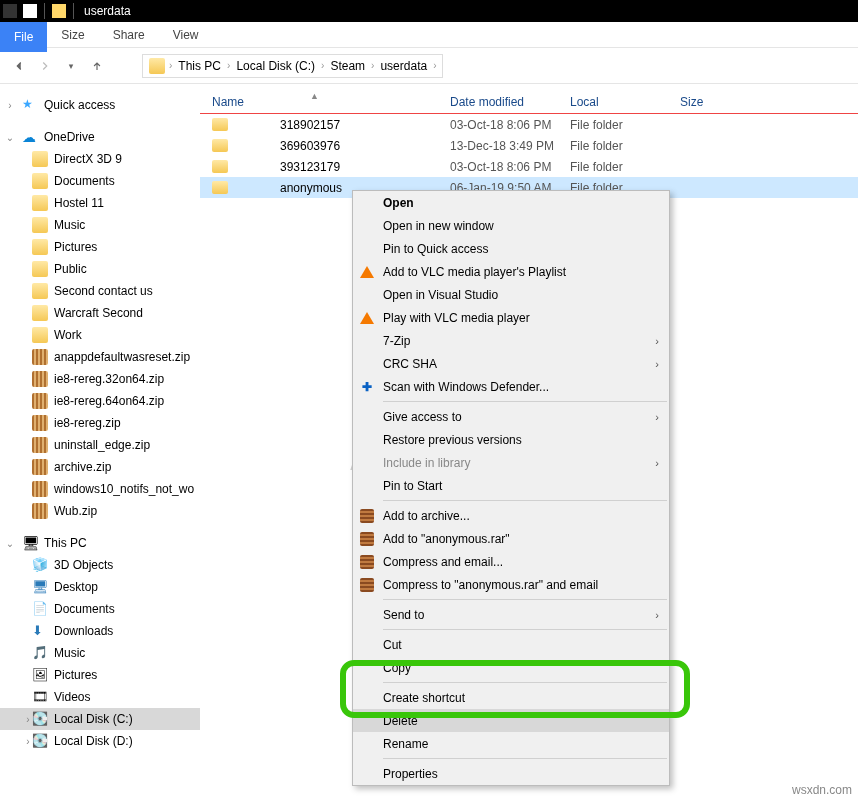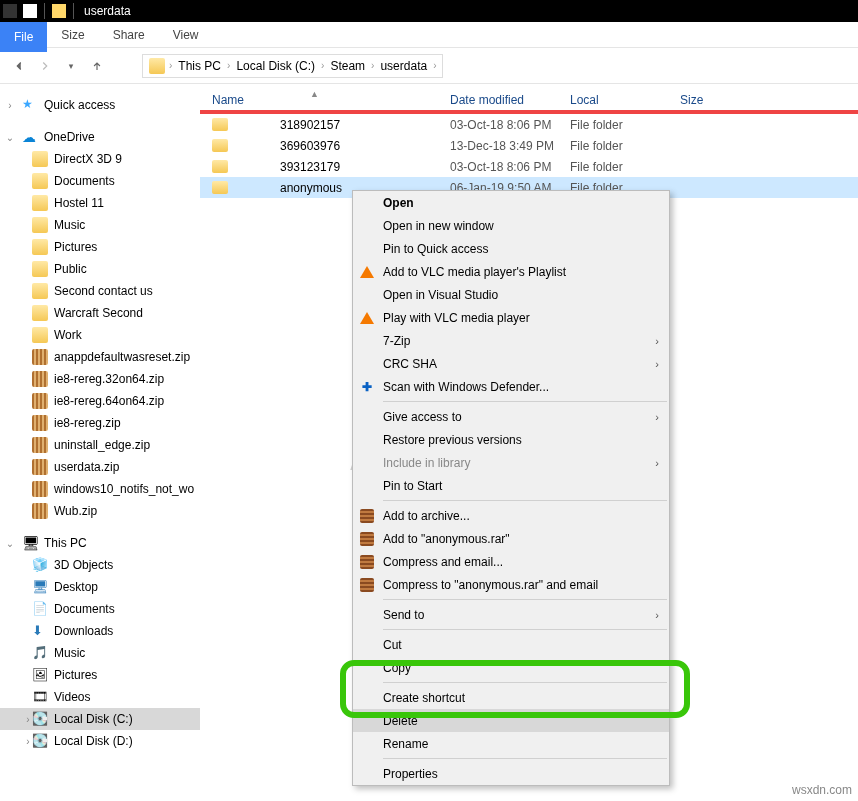--- a/index.html
+++ b/index.html
@@ -47,21 +47,21 @@
 .ico-desk::before { content: "🖥"; color: #2a7ab8; font-size: 13px; }
 .ico-docs::before { content: "📄"; font-size: 13px; }
 .ico-down::before { content: "⬇"; color: #2a7ab8; font-size: 13px; }
 .ico-music::before { content: "🎵"; font-size: 13px; }
 .ico-pics::before { content: "🖼"; font-size: 13px; }
 .ico-vids::before { content: "🎞"; font-size: 13px; }
 .ico-disk::before { content: "💽"; font-size: 13px; }
 
 
 .list { flex: 1; padding-top: 6px; }
-.cols { display: flex; height: 24px; align-items: center; border-bottom: 4px solid #ef4444; color: #1a4a8a; }
+.cols { display: flex; height: 24px; align-items: center; border-bottom: 1px solid #ef4444; color: #1a4a8a; }
 .col-name { width: 250px; padding-left: 12px; position: relative; }
 .col-name .sort { position: absolute; left: 110px; top: -4px; font-size: 9px; color: #888; }
 .col-date { width: 120px; }
 .col-type { width: 110px; }
 .col-size { width: 70px; }
 .row { display: flex; height: 21px; align-items: center; }
 .row.sel { background: #cde8ff; }
 .row .c-name { width: 250px; padding-left: 12px; display: flex; align-items: center; gap: 44px; }
 .row .c-date { width: 120px; color: #555; }
 .row .c-type { width: 110px; color: #555; }
@@ -203,21 +203,21 @@
         <div class="tree-item indent2">
           <span class="tree-ico ico-zip"></span>
           <span>ie8-rereg.zip</span>
         </div>
         <div class="tree-item indent2">
           <span class="tree-ico ico-zip"></span>
           <span>uninstall_edge.zip</span>
         </div>
         <div class="tree-item indent2">
           <span class="tree-ico ico-zip"></span>
-          <span>userdata.zip</span>
+          <span>archive.zip</span>
         </div>
         <div class="tree-item indent2">
           <span class="tree-ico ico-zip"></span>
           <span>windows10_notifs_not_wo</span>
         </div>
         <div class="tree-item indent2">
           <span class="tree-ico ico-zip"></span>
           <span>Wub.zip</span>
         </div>
       </div>

